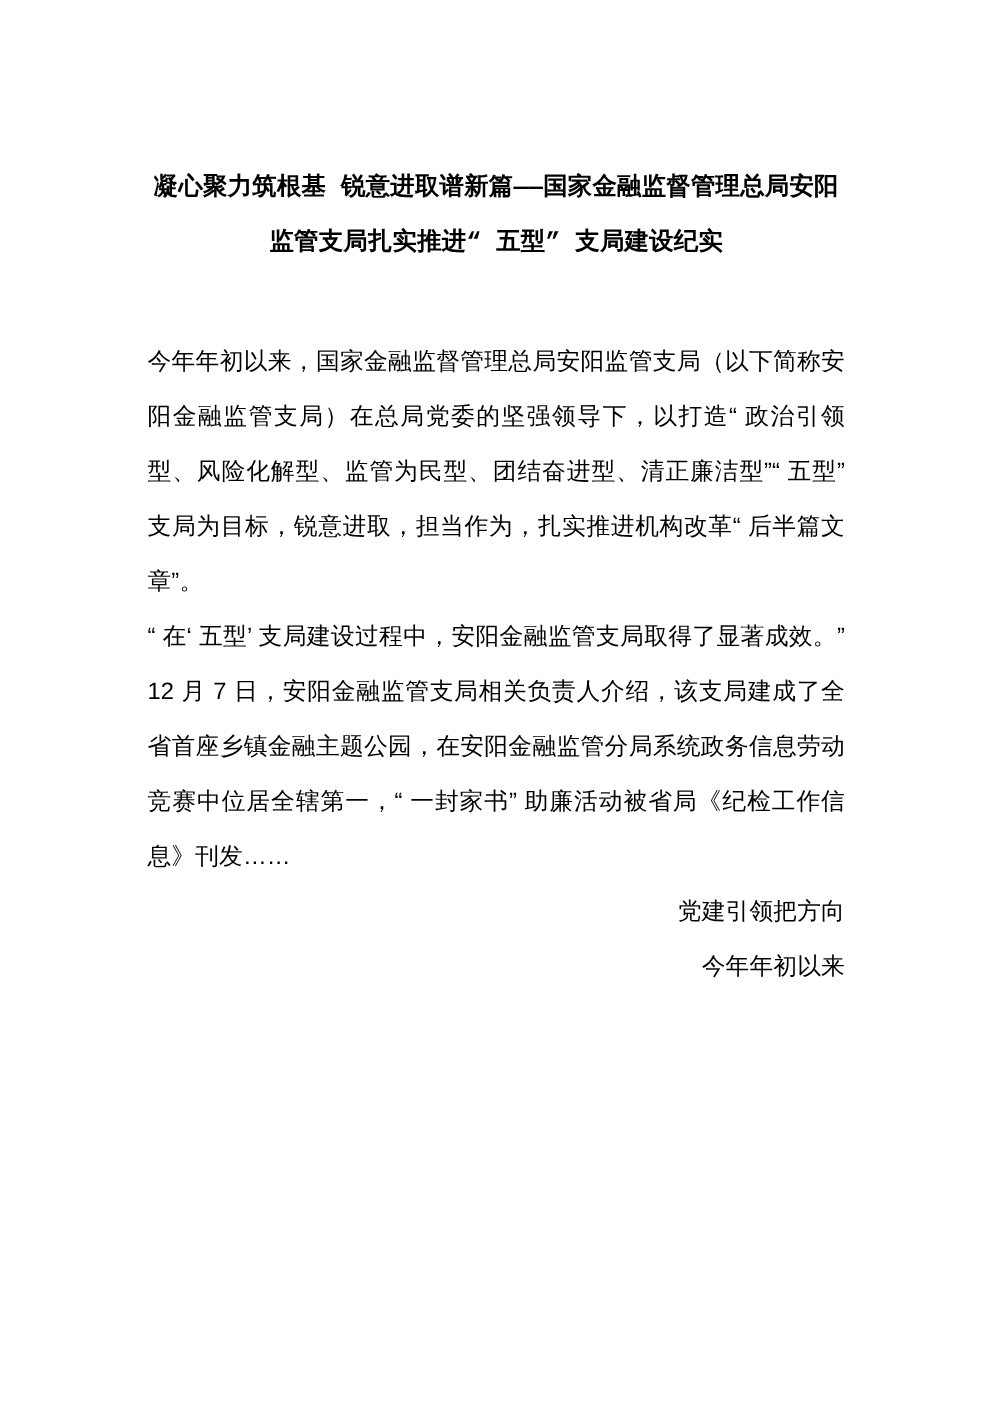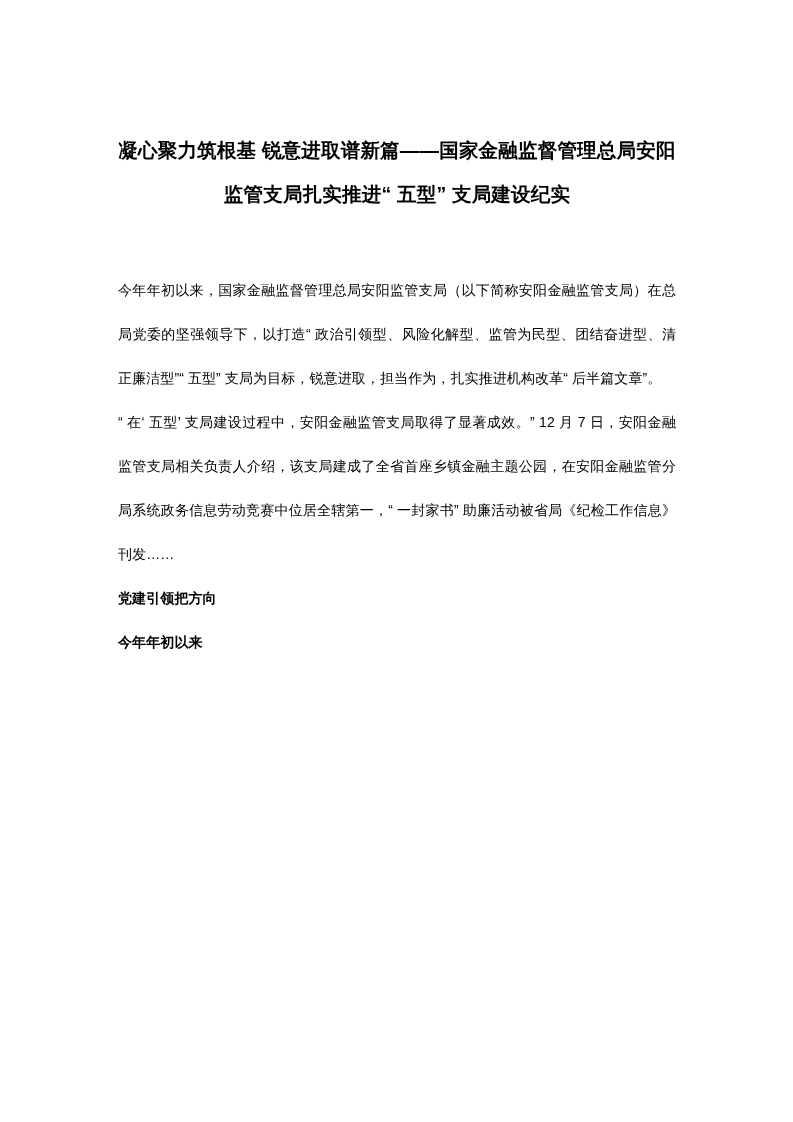--- a/index.html
+++ b/index.html
@@ -22,46 +22,45 @@
     padding: 0;
     overflow: hidden;
   }
   .content {
     position: absolute;
     left: 118px;
     top: 128px;
     width: 558px;
   }
   .doc-title {
-    font-family: Liberation Sans, sans-serif;
+    font-family: Liberation Mono, monospace;
     font-size: 19.5px;
     font-weight: 700;
     line-height: 44px;
     text-align: center;
     letter-spacing: 0.2px;
     margin: 0;
   }
   .body-block {
     margin-top: 52px;
   }
   p.para {
     font-family: "Liberation Sans", "DejaVu Sans", sans-serif;
-    font-size: 14px;
+    font-size: 19px;
     line-height: 44px;
     margin: 0;
     text-align: justify;
     text-justify: inter-ideograph;
     letter-spacing: 0.1px;
   }
   p.para.loose {
     text-align: justify;
   }
   p.para.plain {
-    text-align: left;
-    font-weight: bold;
+    text-align: right;
   }
 </style>
 </head>
 <body>
 
 <div class="page">
   <div class="content">
 
     <h1 class="doc-title">凝心聚力筑根基 锐意进取谱新篇——国家金融监督管理总局安阳监管支局扎实推进“ 五型” 支局建设纪实</h1>
 

